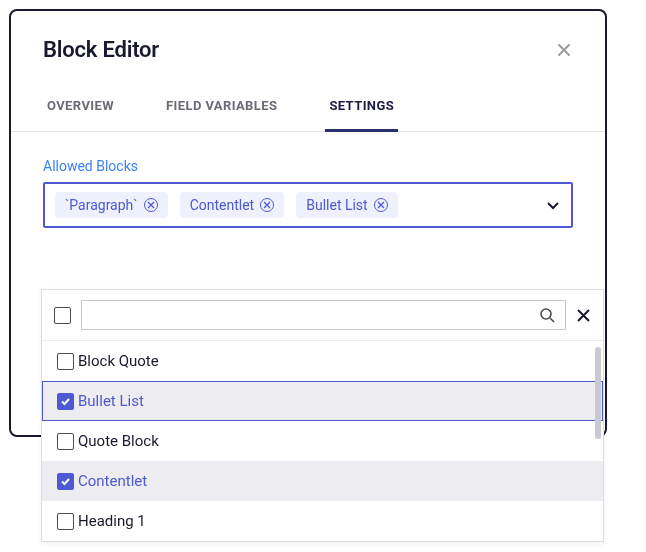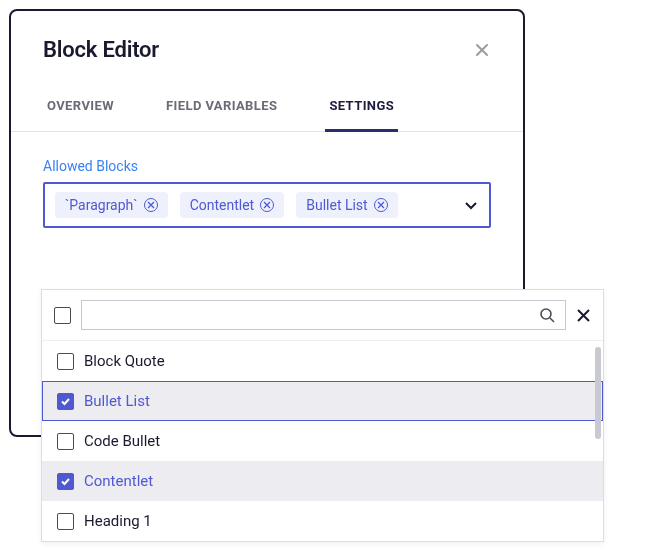--- a/index.html
+++ b/index.html
@@ -7,21 +7,21 @@
     font-family: -apple-system, BlinkMacSystemFont, "Segoe UI", Roboto, Arial, sans-serif;
     background: #fff;
     width: 646px;
     height: 552px;
     position: relative;
   }
   .panel {
     position: absolute;
     top: 9px;
     left: 9px;
-    width: 516px;
+    width: 598px;
     height: 428px;
     border: 2px solid #1a1a2e;
     border-radius: 8px;
     background: #fff;
     overflow: visible;
   }
   .panel-header {
     display: flex;
     justify-content: space-between;
     align-items: center;
@@ -147,21 +147,21 @@
   .search-icon { color:#4a4a55; display:flex; }
   .clear-x { cursor:pointer; display:flex; color:#1a1a2e; }
 
   .options {
     border-top:1px solid #eceef2;
     position:relative;
   }
   .option {
     display:flex;
     align-items:center;
-    gap:10px;
+    gap:4px;
     padding: 10px 14px;
     font-size:15px;
     color:#1a1a2e;
     cursor:pointer;
     border:1px solid transparent;
   }
   .option.sel {
     background:#ececf1;
     color:#4f59d2;
   }
@@ -263,21 +263,21 @@
     <div class="option sel highlight">
       <div class="cb checked">
         <svg width="11" height="11" viewBox="0 0 11 11">
             <path d="M2 5.5 L4.5 8 L9 3" fill="none" stroke="#fff" stroke-width="2"></path>
           </svg>
       </div>
       <span>Bullet List</span>
     </div>
     <div class="option">
       <div class="cb"></div>
-      <span>Code Bullet</span>
+      <span>Quote Block</span>
     </div>
     <div class="option sel">
       <div class="cb checked">
         <svg width="11" height="11" viewBox="0 0 11 11">
             <path d="M2 5.5 L4.5 8 L9 3" fill="none" stroke="#fff" stroke-width="2"></path>
           </svg>
       </div>
       <span>Contentlet</span>
     </div>
     <div class="option">

